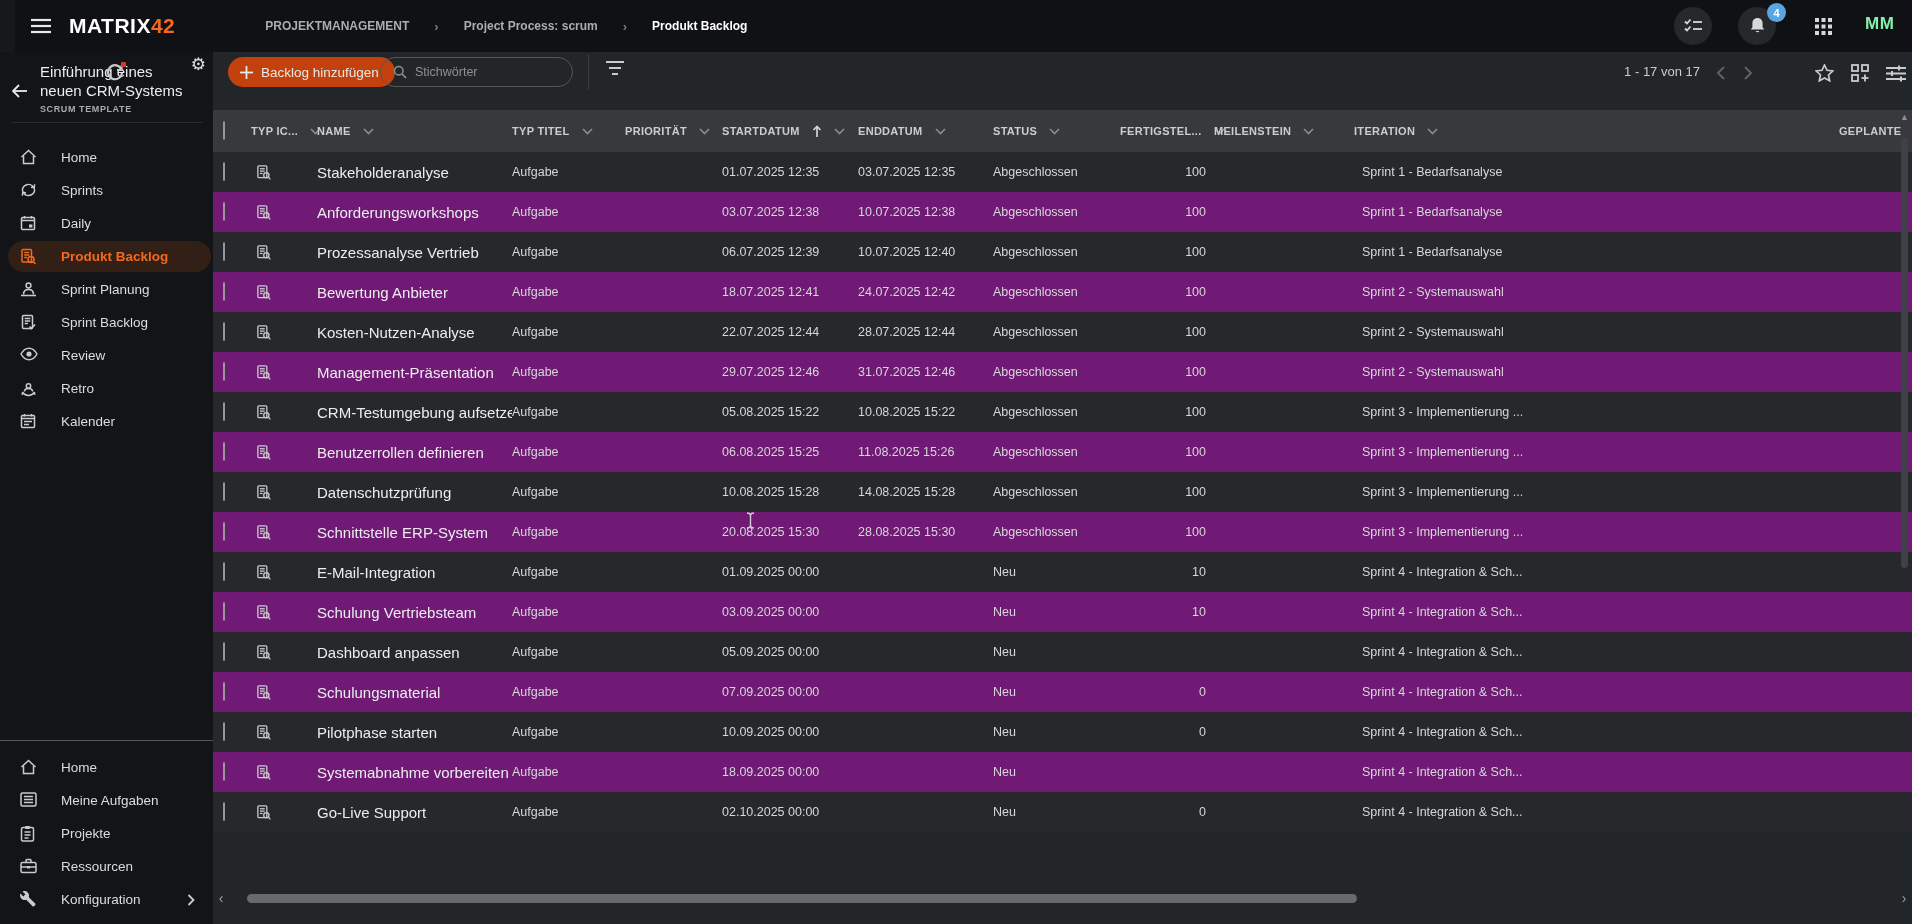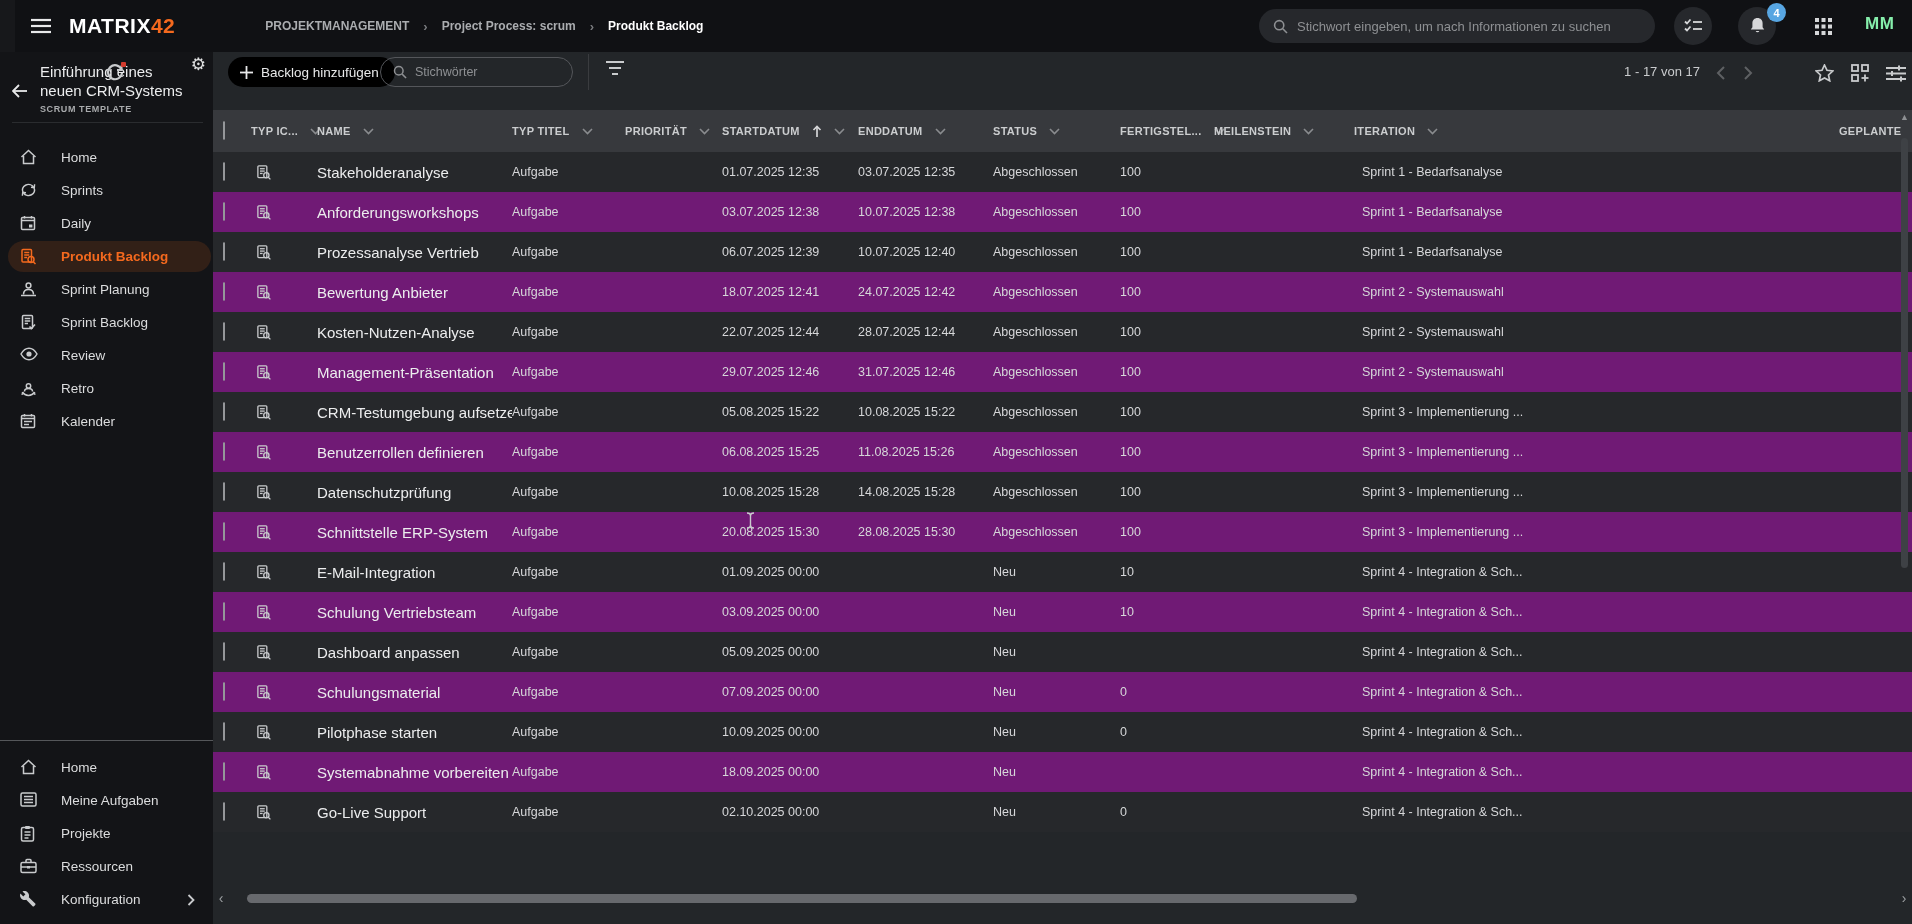--- a/index.html
+++ b/index.html
@@ -7,21 +7,21 @@
     font-family:"Liberation Sans","DejaVu Sans",sans-serif; }
   body { position:relative; color:#DCDDDE; }
   svg { display:block; }
 
   
   .topbar { position:absolute; left:15px; top:0; width:1912px; height:52px; background:#101114;
     display:flex; align-items:center; }
   .hamburger { margin-left:16px; color:#E8E9EA; cursor:pointer; }
   .logo { margin-left:18px; font-size:21px; font-weight:bold; letter-spacing:.5px; color:#FFFFFF; white-space:nowrap; }
   .logo .l2 { color:#F4691E; }
-  .breadcrumb { margin-left:90px; display:flex; align-items:center; gap:14px; font-size:12px; font-weight:bold; }
+  .breadcrumb { margin-left:90px; display:flex; align-items:center; gap:25px; font-size:12px; font-weight:bold; }
   .breadcrumb .seg { color:#ABADB0; }
   .breadcrumb .seg.last { color:#FFFFFF; }
   .breadcrumb .sep { color:#7A7C7F; font-size:13px; }
   .tb-search { position:absolute; right:272px; top:9px; width:396px; height:34px; background:#26282C;
     border-radius:17px; display:flex; align-items:center; padding:0 14px; gap:9px; color:#8E9093; }
   .tb-search input { background:transparent; border:none; outline:none; color:#B9BBBD; font-size:13px; width:100%;
     font-family:"Liberation Sans",sans-serif; }
   .tb-search input::placeholder { color:#8E9093; }
   .circle-btn { position:absolute; top:7px; width:38px; height:38px; border-radius:50%; background:#26282C;
     display:flex; align-items:center; justify-content:center; color:#D6D7D9; cursor:pointer; }
@@ -50,21 +50,21 @@
     background:rgba(244,105,30,.14); border-radius:16px; z-index:0; }
   .nav-item > * { position:relative; z-index:1; }
   .sb-footer { position:absolute; left:0; bottom:0; width:213px; padding:10px 0 8px 0; border-top:1px solid #55575A; }
   .nav-item .chev-right { position:absolute; right:18px; color:#C9CBCD; }
 
   
   .content { position:absolute; left:213px; top:52px; width:1699px; height:872px; background:#232629; }
 
   
   .toolbar { position:relative; height:58px; }
-  .add-btn { position:absolute; left:15px; top:5px; height:30px; background:#000000; border:none; border-radius:15px;
+  .add-btn { position:absolute; left:15px; top:5px; height:30px; background:#c2410c; border:none; border-radius:15px;
     color:#E8E9EA; font-size:13.5px; padding:0 16px 0 12px; display:flex; align-items:center; gap:8px; cursor:pointer;
     font-family:"Liberation Sans",sans-serif; }
   .kw-pill { position:absolute; left:167px; top:5px; width:193px; height:30px; border:1px solid #54565A;
     border-radius:15px; display:flex; align-items:center; gap:8px; padding:0 12px; color:#8E9093; }
   .kw-pill input { background:transparent; border:none; outline:none; color:#B9BBBD; font-size:12.5px; width:100%;
     font-family:Liberation Sans, sans-serif; }
   .kw-pill input::placeholder { color:#8E9093; }
   .vdiv { position:absolute; left:375px; top:2px; width:1px; height:36px; background:#3A3C3F; }
   .filter-btn { position:absolute; left:392px; top:8px; color:#C9CBCD; cursor:pointer; }
   .pag { position:absolute; right:212px; top:12px; font-size:13px; color:#C9CBCD; }
@@ -82,21 +82,21 @@
     align-items:center; gap:12px; cursor:pointer; overflow:visible; }
   .th .chev { color:#8A8C8F; margin-top:1px; }
   .th .sortarrow { color:#D5D6D8; }
   .th.pad { padding-left:8px; }
   .rows { position:absolute; left:0; top:100px; width:1699px; }
   .trow { height:40px; }
   .trow.odd { background:#26282B; }
   .trow.even { background:#701a75; }
   .td { font-size:12.5px; color:#D6D7D9; white-space:nowrap; overflow:hidden; }
   .td.name { font-size:15px; color:#ECEDEE; }
-  .td.right { }
+  .td.right { text-align:right; }
   .td.pad { padding-left:8px; }
   .cb { width:15px; height:15px; border:1.5px solid #95979A; border-radius:3px; margin-left:10px; cursor:pointer; background:transparent; }
   .type-ic { color:#C8CACC; margin-left:5px; }
 
   
   .vscroll { position:absolute; right:2px; top:60px; width:11px; height:780px; }
   .vscroll .arr { color:#8E9093; font-size:9px; text-align:center; }
   .vthumb { position:absolute; left:2px; top:26px; width:7px; height:430px; background:#3E4145; border-radius:4px; }
   .hscroll { position:absolute; left:0; top:838px; width:1699px; height:16px; display:flex; align-items:center; }
   .hs-arrow { color:#9DA0A3; font-size:14px; line-height:16px; width:16px; text-align:center; cursor:pointer; }
@@ -119,29 +119,20 @@
         </g>
       </svg>
   </span>
   <span class="logo"><span>MATRIX</span><span class="l2">42</span></span>
   <div class="breadcrumb">
     <span class="seg">PROJEKTMANAGEMENT</span>
     <span class="sep">›</span>
     <span class="seg">Project Process: scrum</span>
     <span class="sep">›</span>
     <span class="seg last">Produkt Backlog</span>
-  </div>
-  <div class="tb-search">
-    <span>
-      <svg width="15" height="15" viewBox="0 0 15 15" fill="none" stroke="currentColor" stroke-width="1.6">
-          <circle cx="6.2" cy="6.2" r="4.6"></circle>
-          <line x1="9.8" y1="9.8" x2="14" y2="14"></line>
-        </svg>
-    </span>
-    <input type="text" placeholder="Stichwort eingeben, um nach Informationen zu suchen" style="">
   </div>
   <div class="circle-btn" style="left:1659px">
     <svg width="18" height="16" viewBox="0 0 18 16" fill="none" stroke="currentColor" stroke-width="1.8">
         <path d="M1 3.5 L3 5.5 L6.5 1.5"></path>
         <line x1="9" y1="4" x2="18" y2="4"></line>
         <path d="M1 10.5 L3 12.5 L6.5 8.5"></path>
         <line x1="9" y1="11" x2="18" y2="11"></line>
       </svg>
   </div>
   <div class="circle-btn" style="left:1723px">

